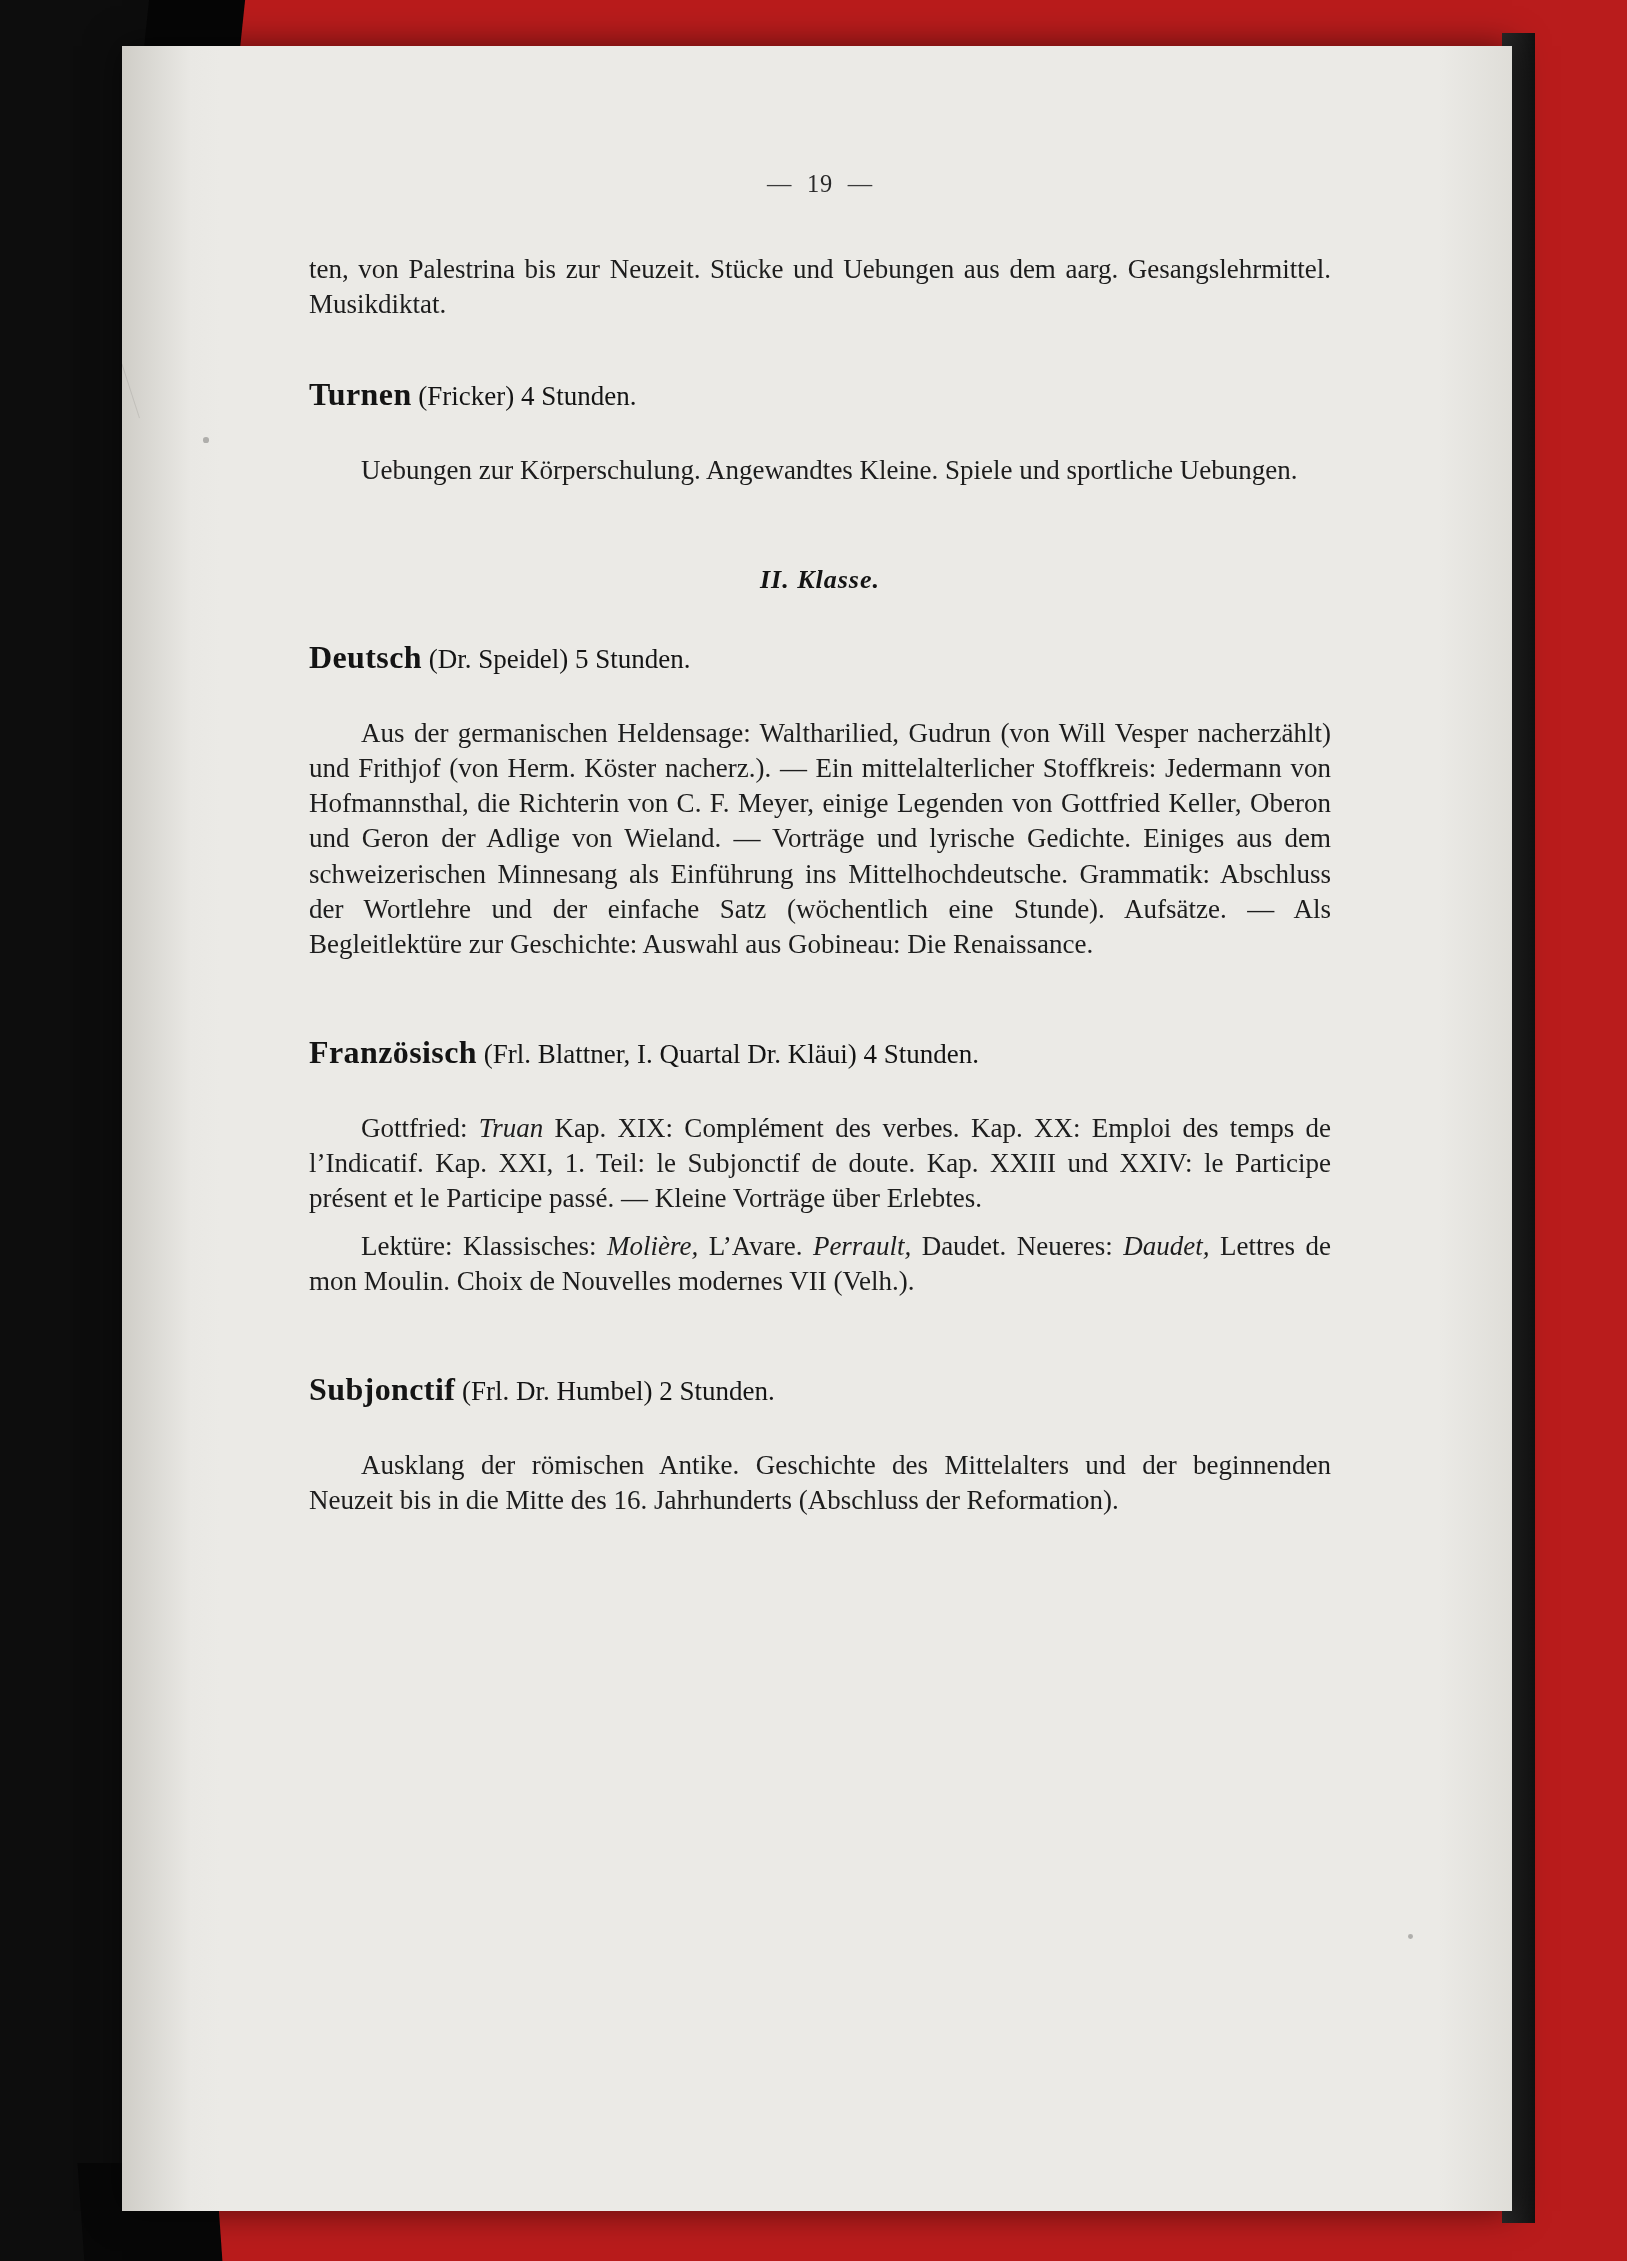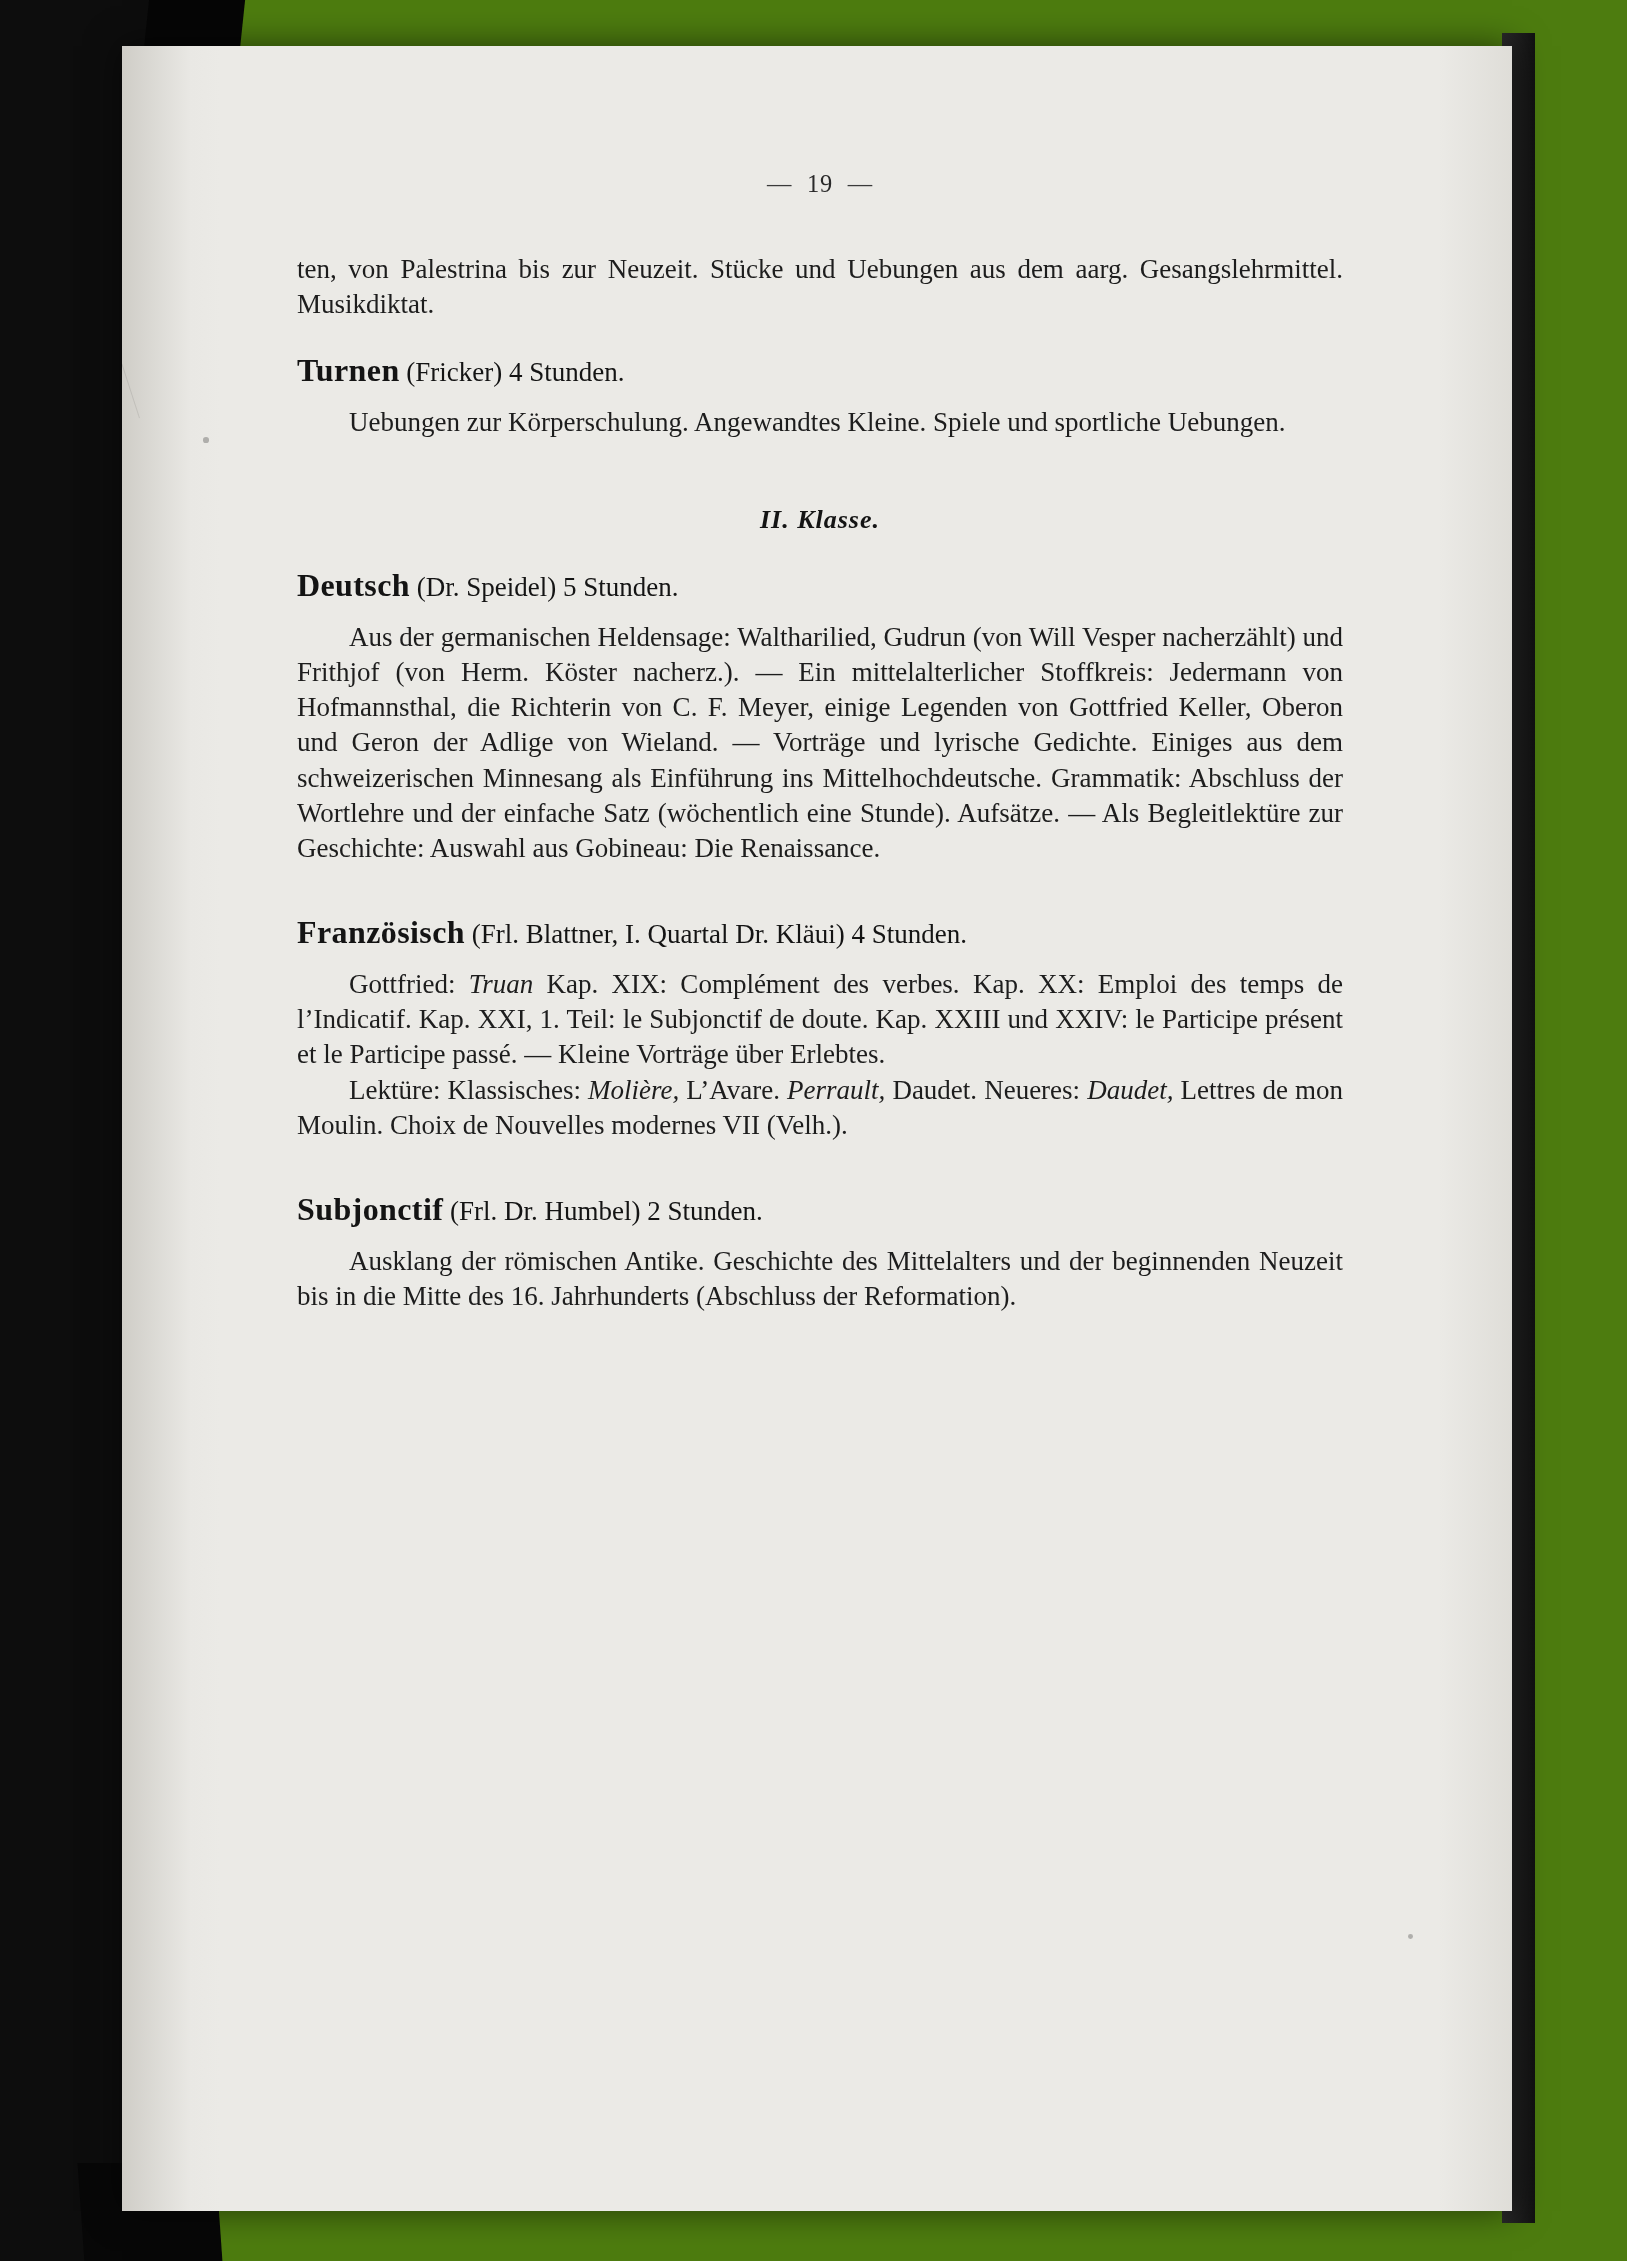--- a/index.html
+++ b/index.html
@@ -12,21 +12,21 @@
     height: 2261px;
     overflow: hidden;
     font-family: "Liberation Serif", serif;
   }
 
   
   .scan {
     position: relative;
     width: 1628px;
     height: 2261px;
-    background: #4d7c0f;
+    background: #b91c1c;
   }
 
   
   .binding-dark {
     position: absolute;
     left: 0; top: 0;
     width: 155px; height: 2261px;
     background: #0d0d0d;
   }
   .binding-black-block-top {
@@ -87,21 +87,21 @@
   .folio {
     text-align: center;
     font-size: 24.4px;
     letter-spacing: 0.8px;
     color: #2a2a2a;
     margin: 0 0 52px 0;
   }
   .folio .dash { padding: 0 14.7px; color: #3a3a3a; }
 
   p {
-    margin: 0;
+    margin: 12px;
     font-size: 27px;
     line-height: 1.305;
     text-align: justify;
     color: #1d1d1d;
   }
   p.indent { text-indent: 52px; }
   .gap-sm { height: 13px; }
   .gap-md { height: 28px; }
   .gap-lg { height: 46px; }
   .gap-xl { height: 63px; }

